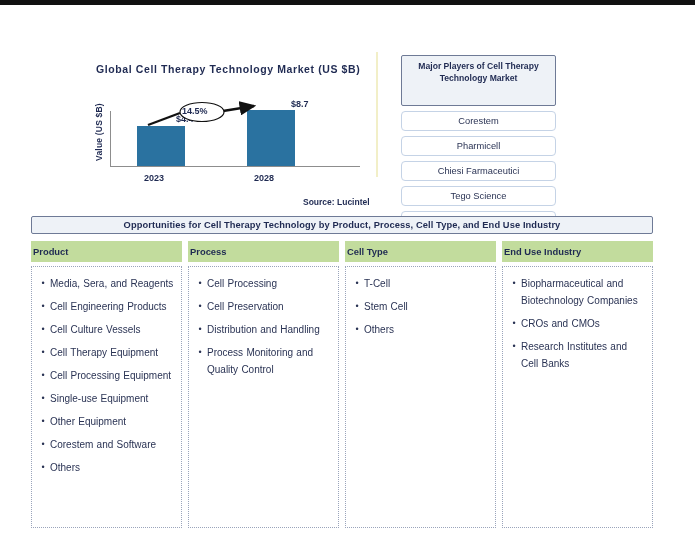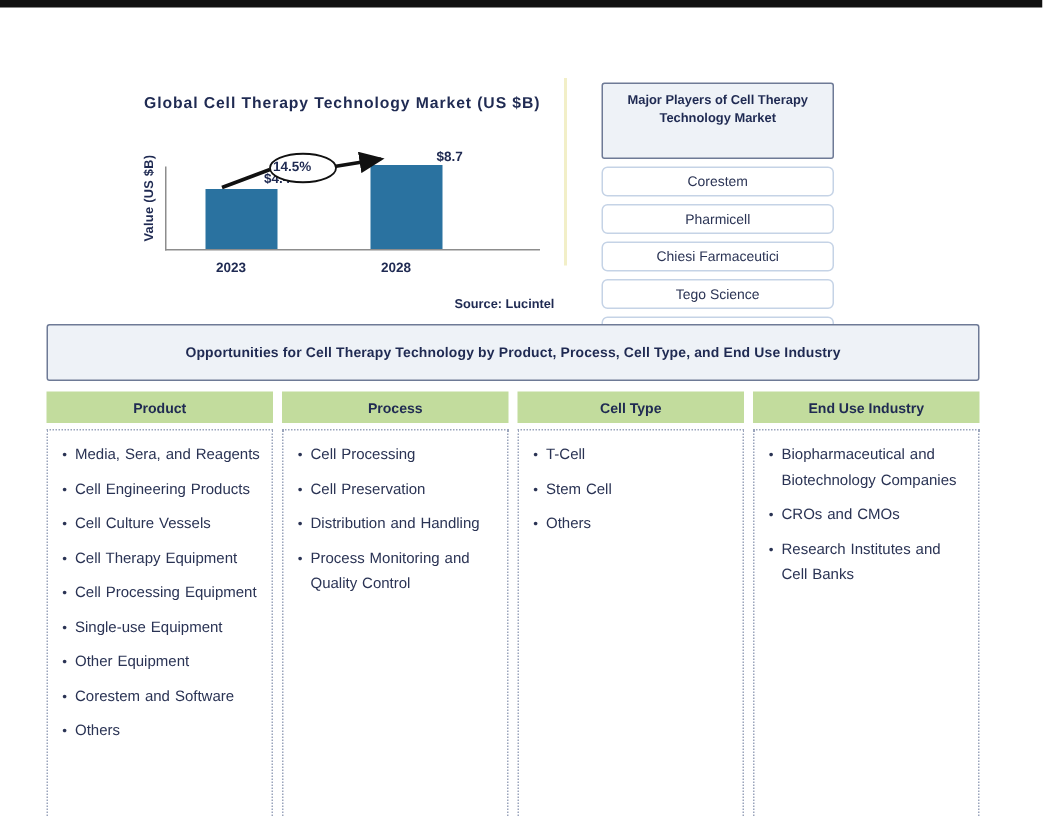--- a/index.html
+++ b/index.html
@@ -192,38 +192,37 @@
     height: 314px;
   }
   .opp-title {
     border: 1.3px solid #6e7a96;
     background: #eef2f7;
     border-radius: 2px;
     text-align: center;
     font-size: 9.3px;
     font-weight: bold;
     color: #1f2a52;
-    padding: 13px 4px;
+    padding: 3px 4px;
     letter-spacing: 0.1px;
     white-space: nowrap;
   }
   .opp-cols {
     display: flex;
     gap: 6px;
     margin-top: 7px;
   }
   .opp-col {
     flex: 1 1 0;
     min-width: 0;
     display: flex;
     flex-direction: column;
   }
   .col-head {
     background: #c2dc9d;
-    text-align: center;
     font-size: 9.4px;
     font-weight: bold;
     color: #1f2a52;
     padding: 5px 2px;
     white-space: nowrap;
   }
   .col-body {
     margin-top: 4px;
     border: 1px dotted #9aa4bb;
     background: #ffffff;

